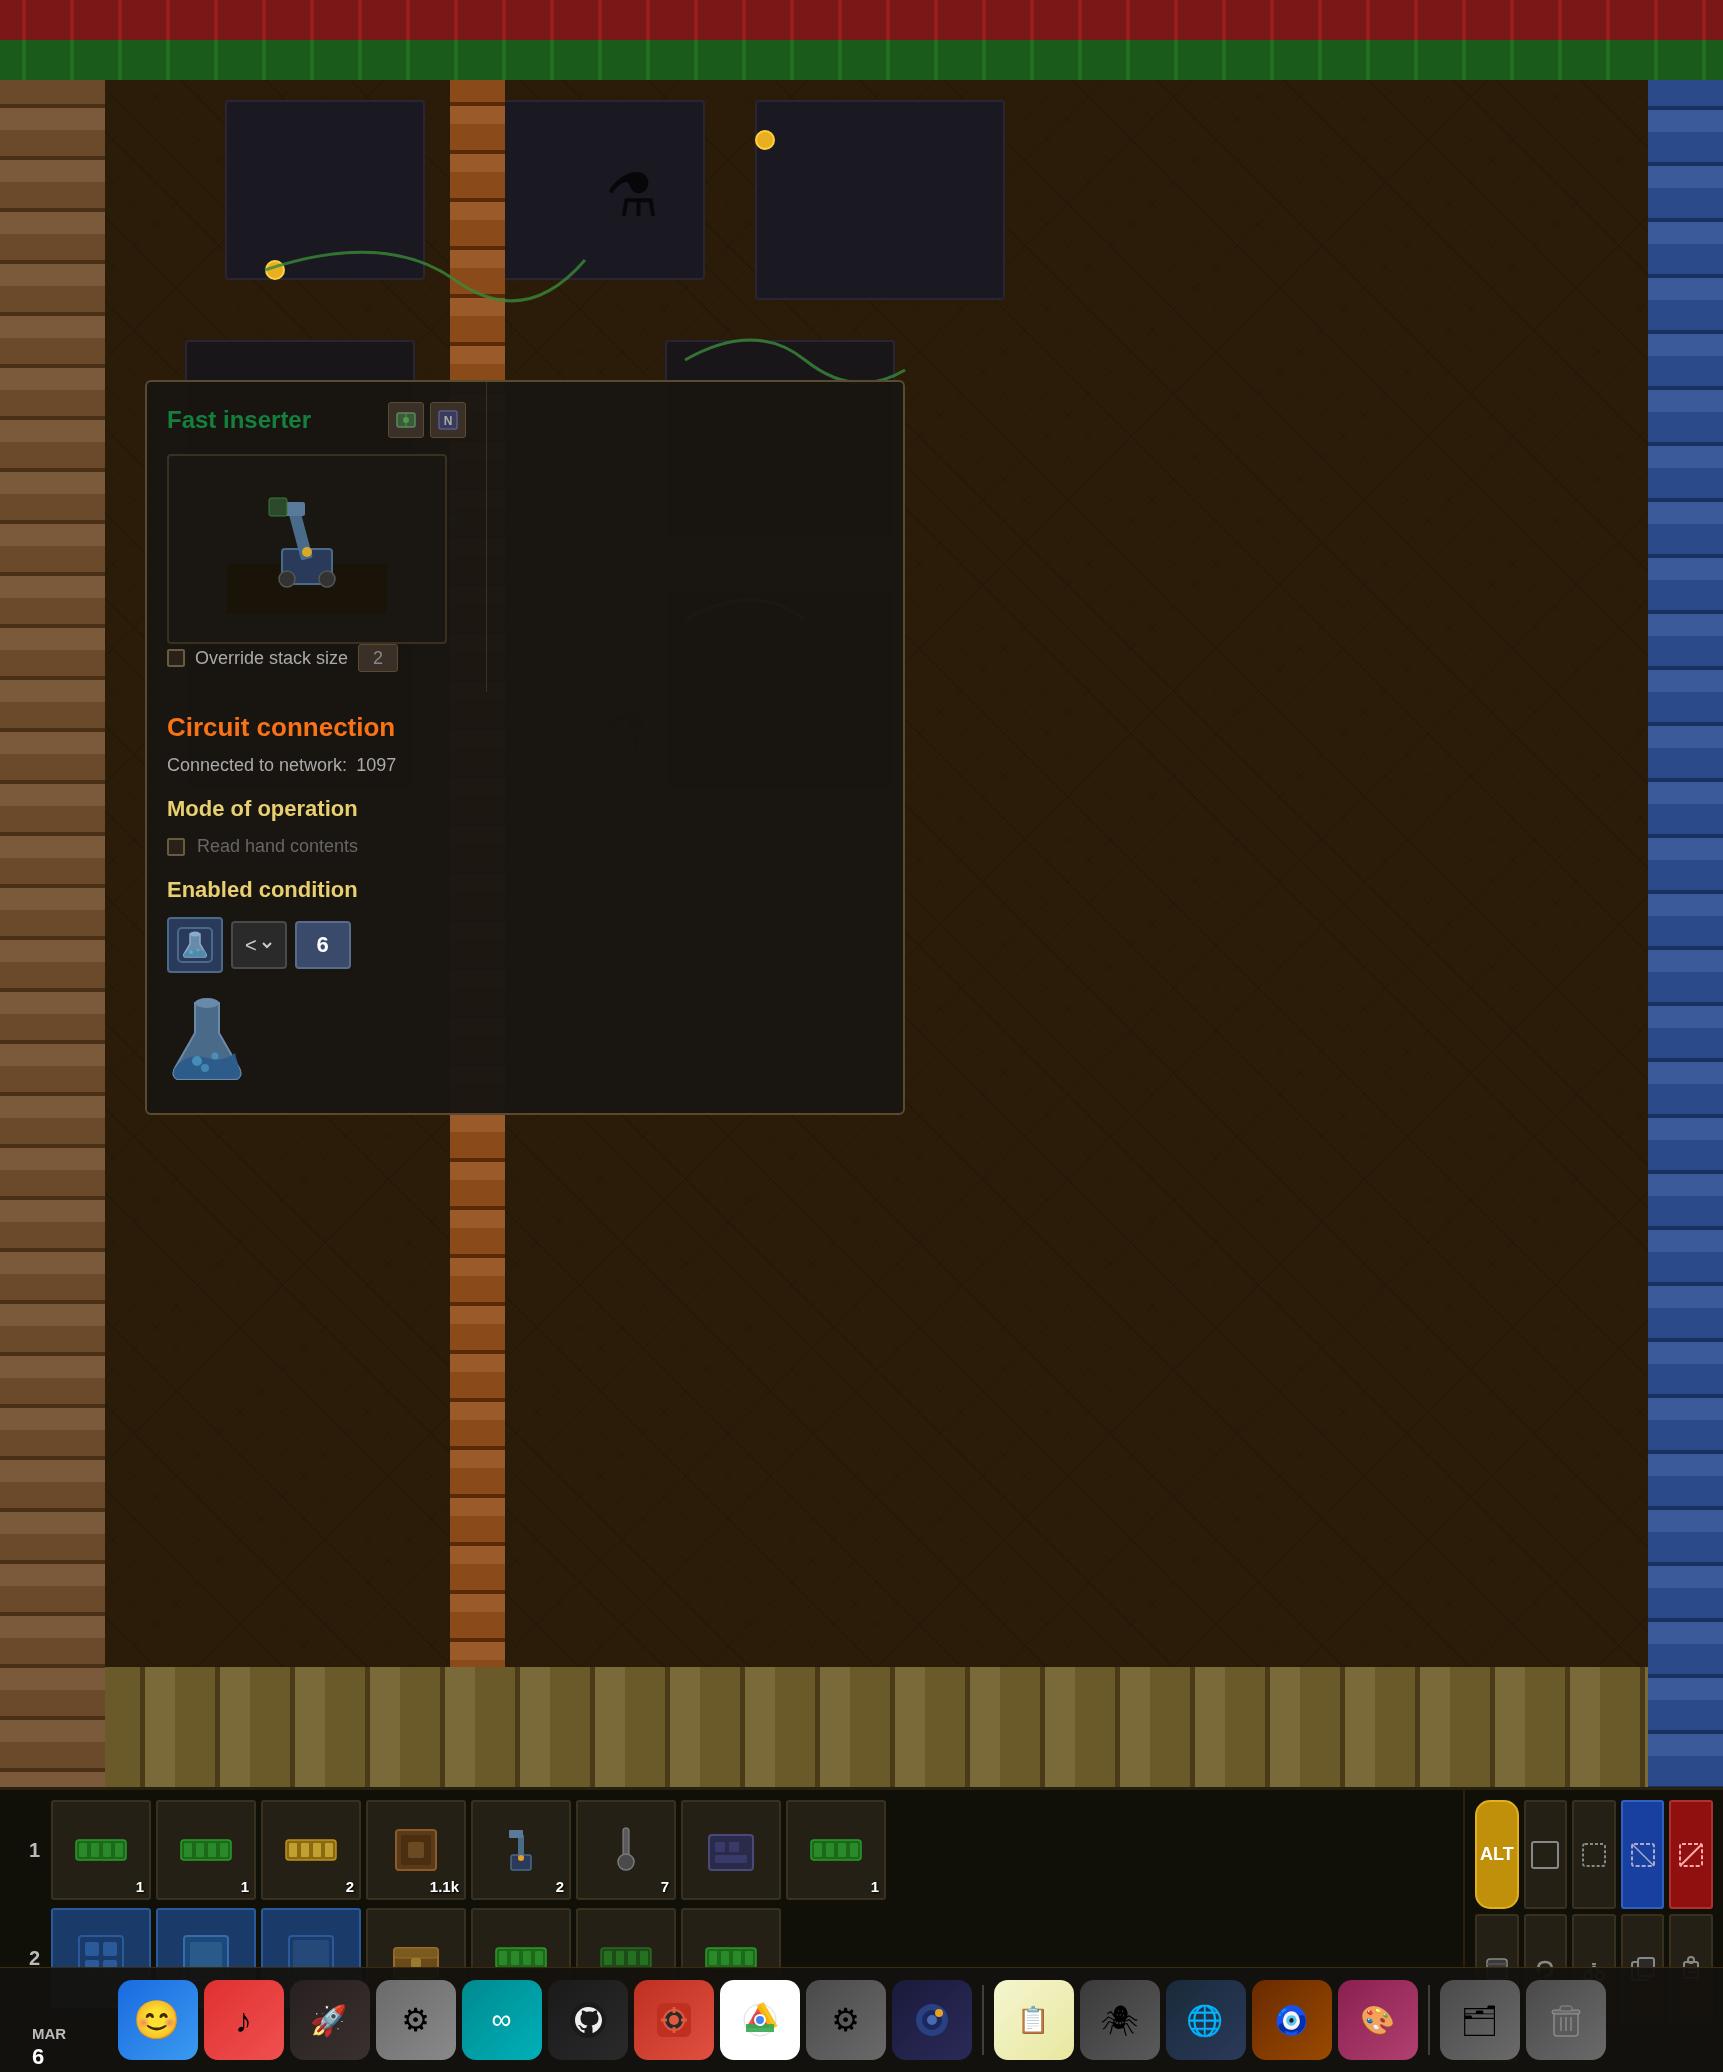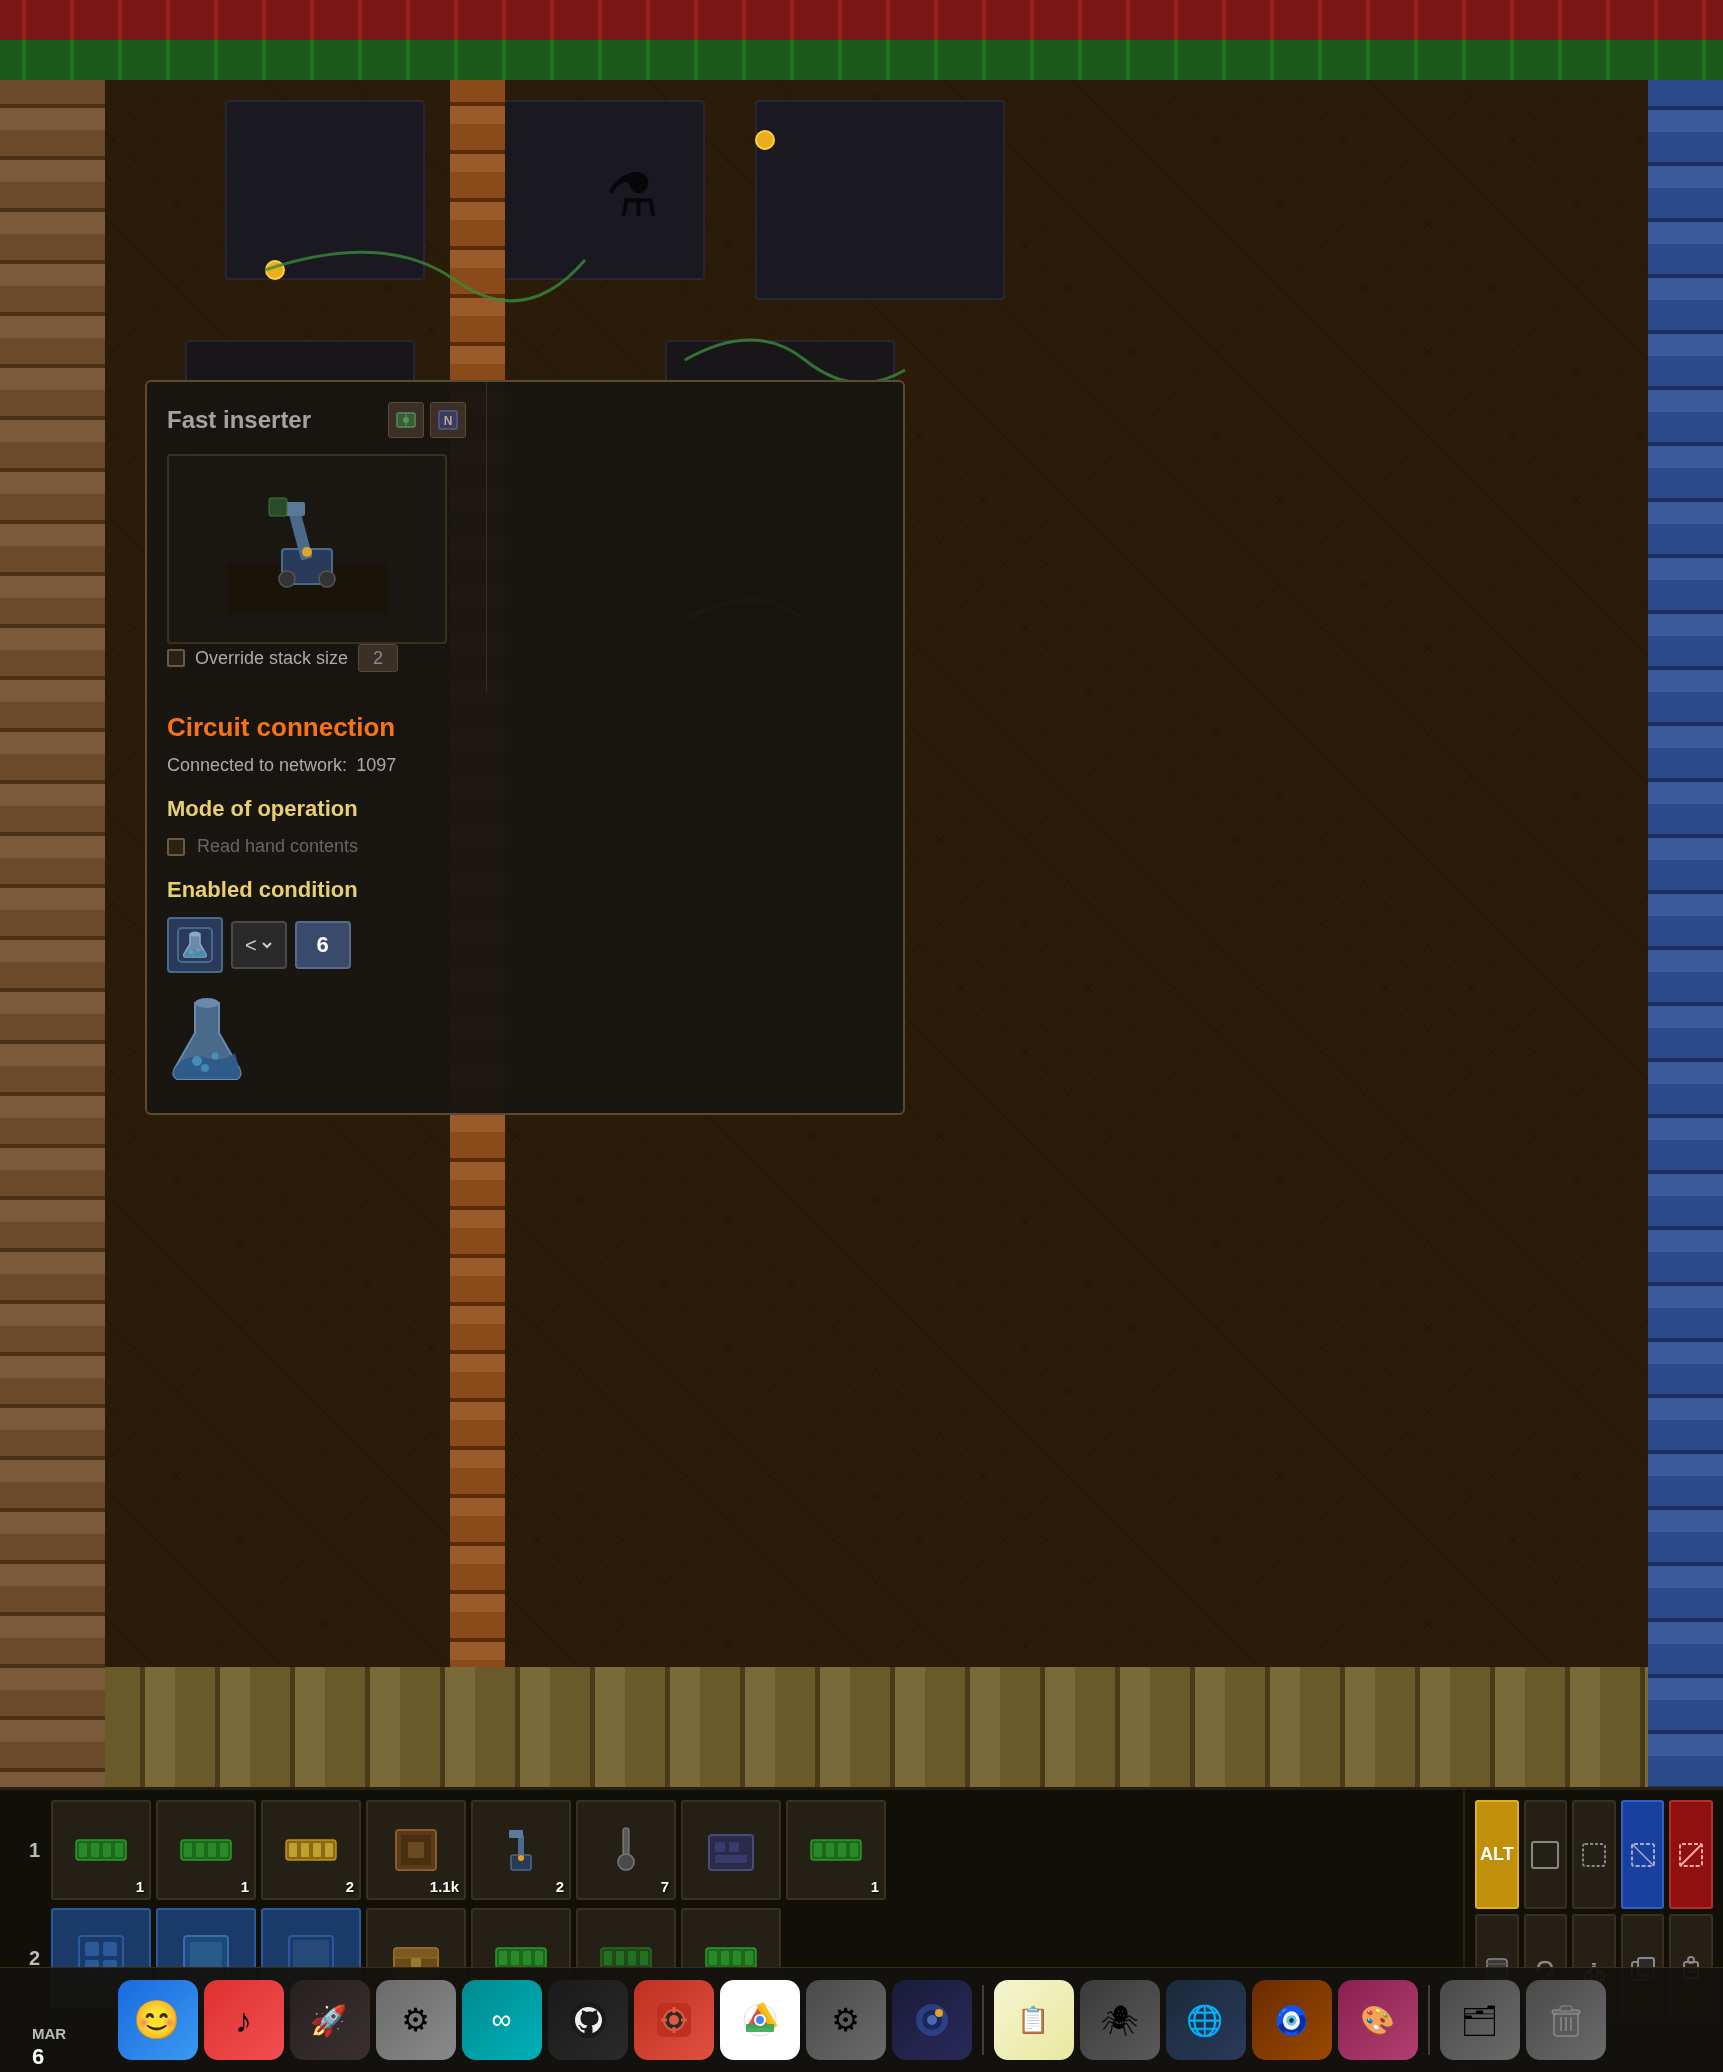--- a/index.html
+++ b/index.html
@@ -341,21 +341,21 @@
       border: 2px solid #3a3020;
       border-radius: 3px;
       display: flex;
       align-items: center;
       justify-content: center;
       cursor: pointer;
       font-size: 24px;
       color: #ccc;
     }
 
-    .aslot.active-yellow { background: #c0900a; border-color: #e0b020; }
+    .aslot.active-yellow { background: #c0900a; border-color: #e0b020; border-radius: 15px; }
     .aslot.active-blue { background: #1840a0; border-color: #3060c0; }
     .aslot.active-red { background: #901010; border-color: #b03030; }
 
     
     .macos-dock {
       position: absolute;
       bottom: 0; left: 0; right: 0;
       height: 105px;
       background: rgba(20,18,14,0.95);
       border-top: 1px solid #3a2a10;
@@ -448,21 +448,21 @@
     <path d="M 580 540 Q 650 500 700 540" stroke="#3a8a3a" stroke-width="3" fill="none" opacity="0.8"></path>
   </svg>
 
   <div style="position:absolute;bottom:0;left:0;right:0;height:120px;background:repeating-linear-gradient(90deg,#6a5a2a 0px,#6a5a2a 35px,#4a3a18 35px,#4a3a18 40px,#7a6a3a 40px,#7a6a3a 70px,#6a5a2a 70px,#6a5a2a 75px);"></div>
 </div>
 
 <div class="inserter-panel cf" style="top:380px;left:145px;">
 
   <div class="panel-left">
     <div class="panel-title">
-      <span style="color:#a3a3a3;font-size:24px;font-weight:bold;">Fast inserter</span>
+      <span style="color:#15803d;font-size:24px;font-weight:bold;">Fast inserter</span>
       <div class="panel-title-icons">
         <div class="title-icon">
           <svg width="22" height="22" viewBox="0 0 22 22">
             <rect x="2" y="4" width="18" height="14" rx="2" fill="#3a5a3a" stroke="#5a8a5a" stroke-width="1.5"></rect>
             <line x1="11" y1="4" x2="11" y2="18" stroke="#5a8a5a" stroke-width="1"></line>
             <circle cx="11" cy="11" r="3" fill="#4a9a4a"></circle>
           </svg>
         </div>
         <div class="title-icon">
           <svg width="22" height="22" viewBox="0 0 22 22">

